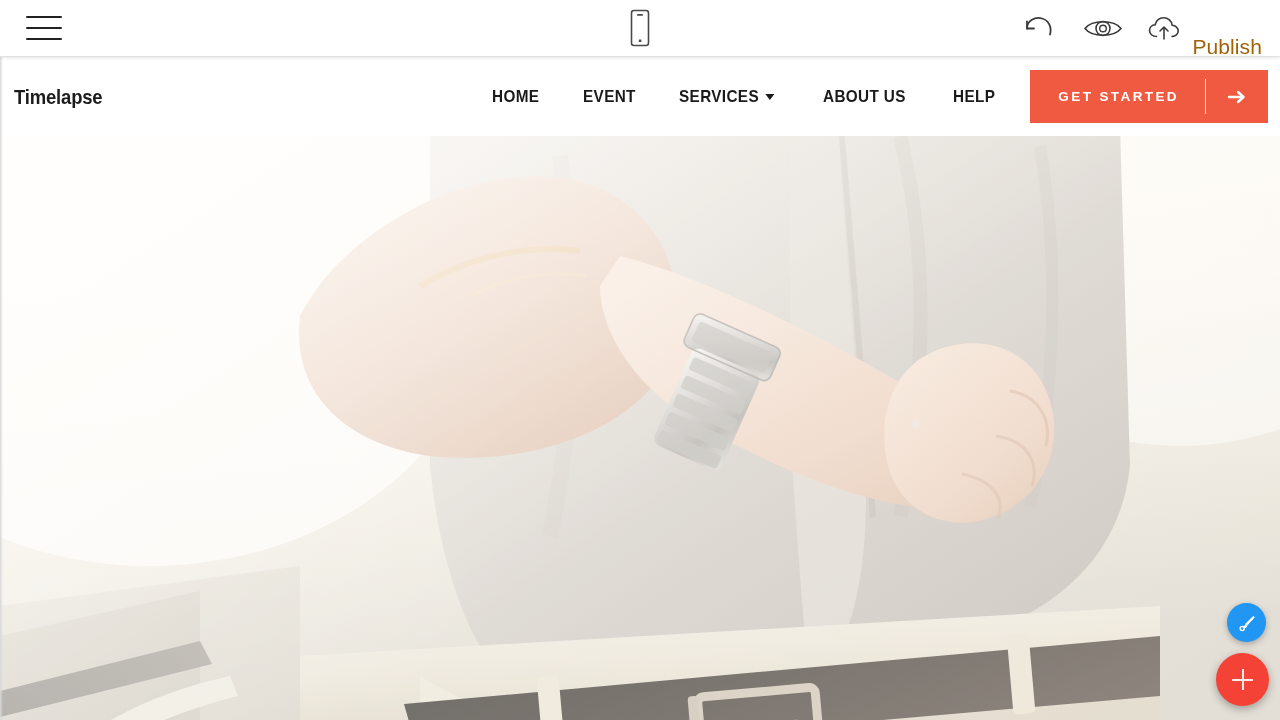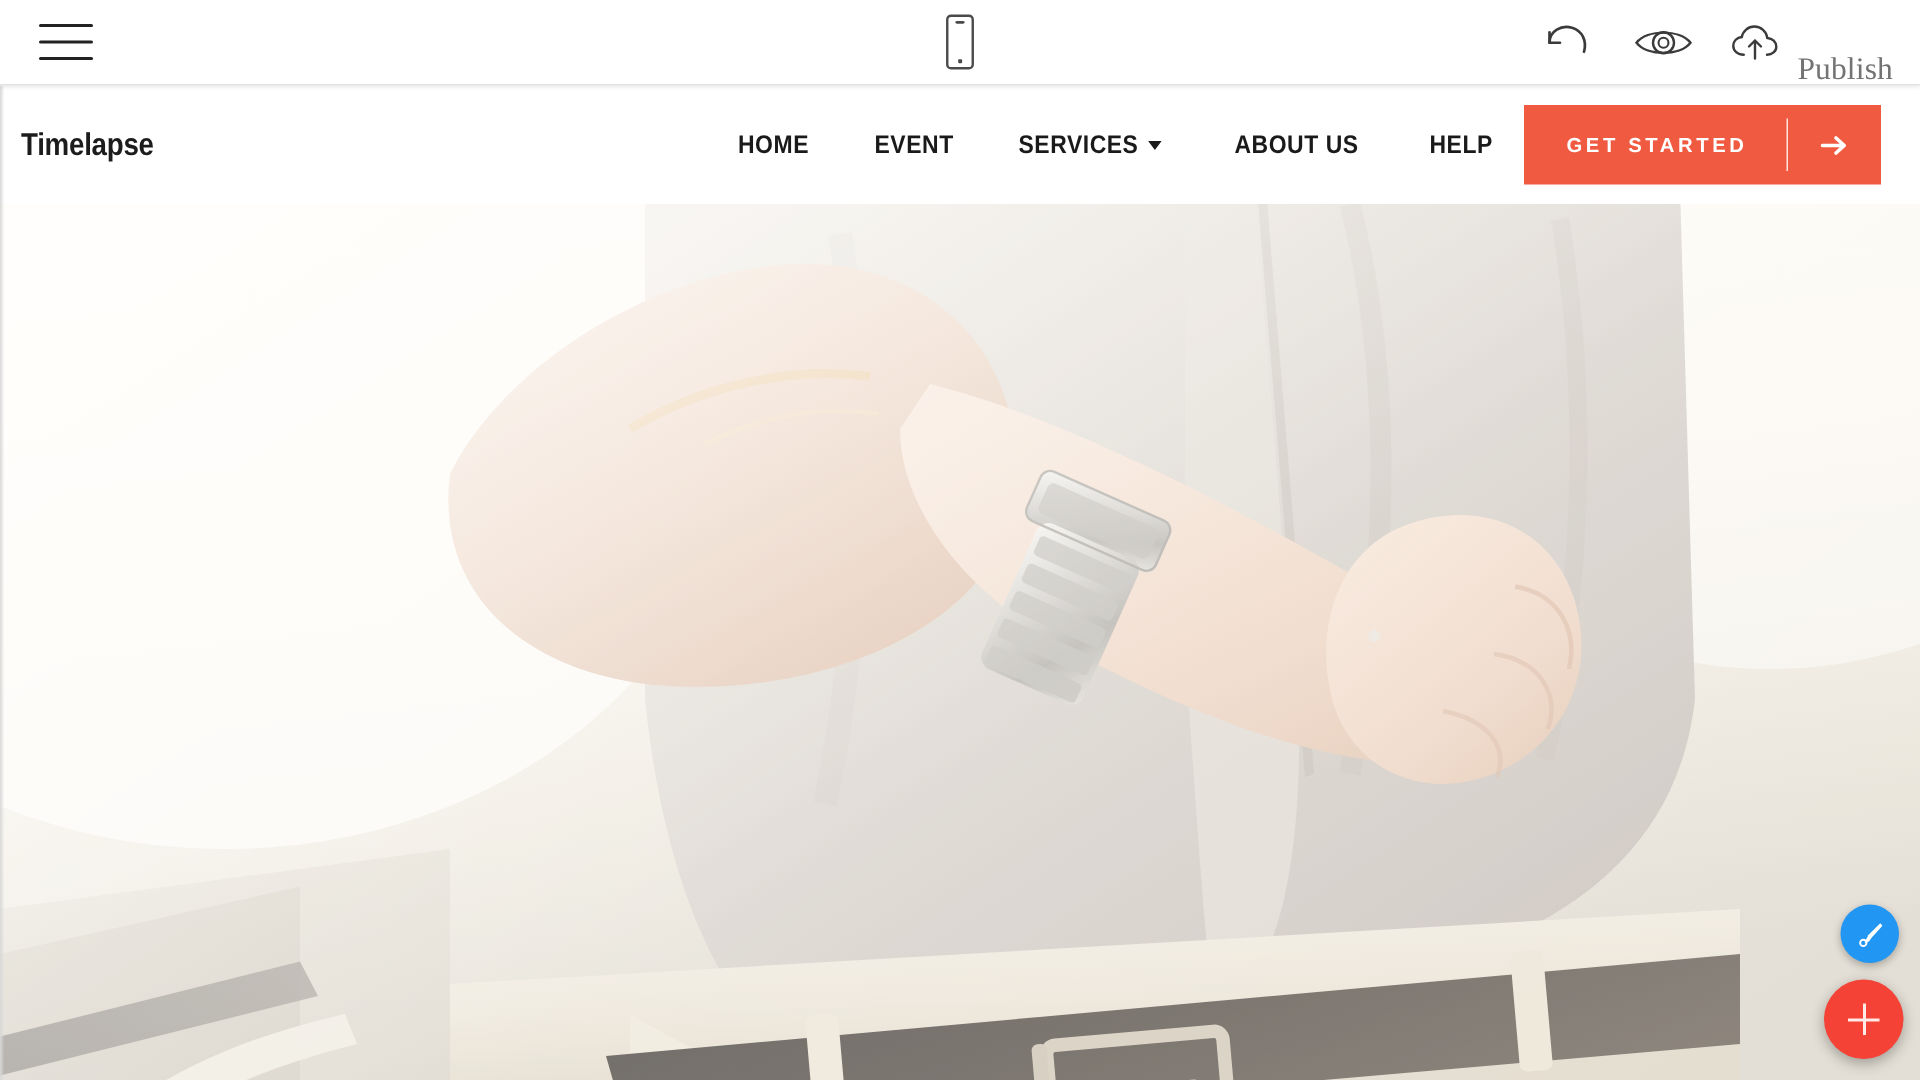--- a/index.html
+++ b/index.html
@@ -72,22 +72,22 @@
   }
   .editor-actions .act {
     display: flex;
     align-items: center;
     cursor: pointer;
     line-height: 0;
   }
   .publish-wrap { gap: 9px; }
   .publish-label {
     font-size: 21px;
-    color: #737373;
-    font-family: Liberation Serif, serif;
+    color: #a16207;
+    font-family: Liberation Sans, sans-serif;
     line-height: 1;
     letter-spacing: 0.1px;
     margin-top: 36px;
   }
 
   
   .site {
     position: relative;
     width: 1280px;
     height: 663px;
@@ -180,21 +180,21 @@
   }
   .cta .cta-arrow {
     display: flex;
     align-items: center;
     justify-content: center;
     color: #ffffff;
   }
 
   .nav-cta {
     position: absolute;
-    right: 26px;
+    right: 12px;
     height: 53px;
   }
   .nav-cta .cta-label {
     font-size: 13.5px;
     letter-spacing: 2.4px;
     padding: 0 26px 0 28px;
   }
   .nav-cta .cta-arrow { width: 62px; }
 
   

